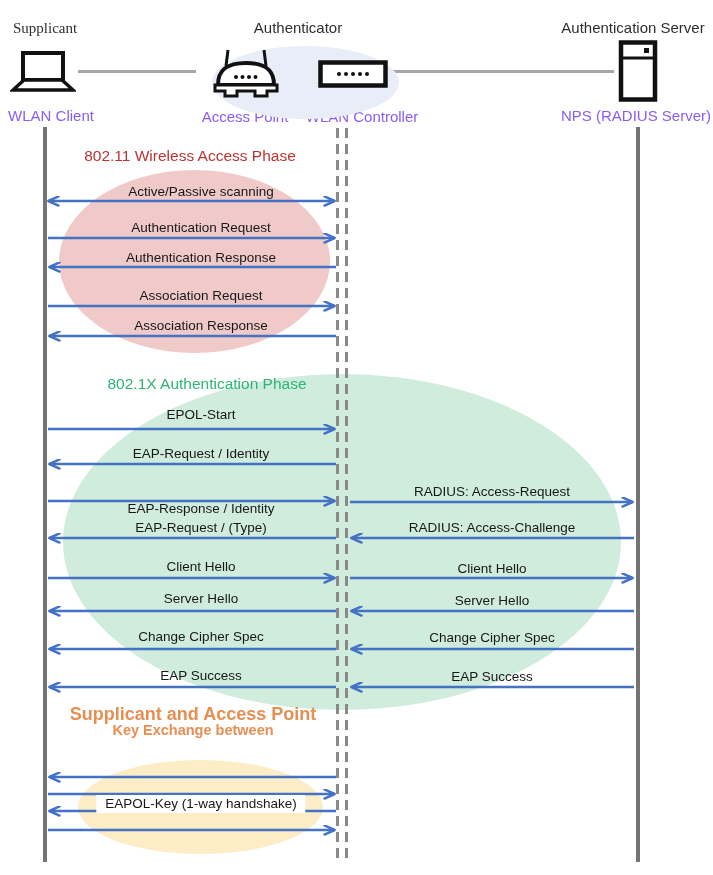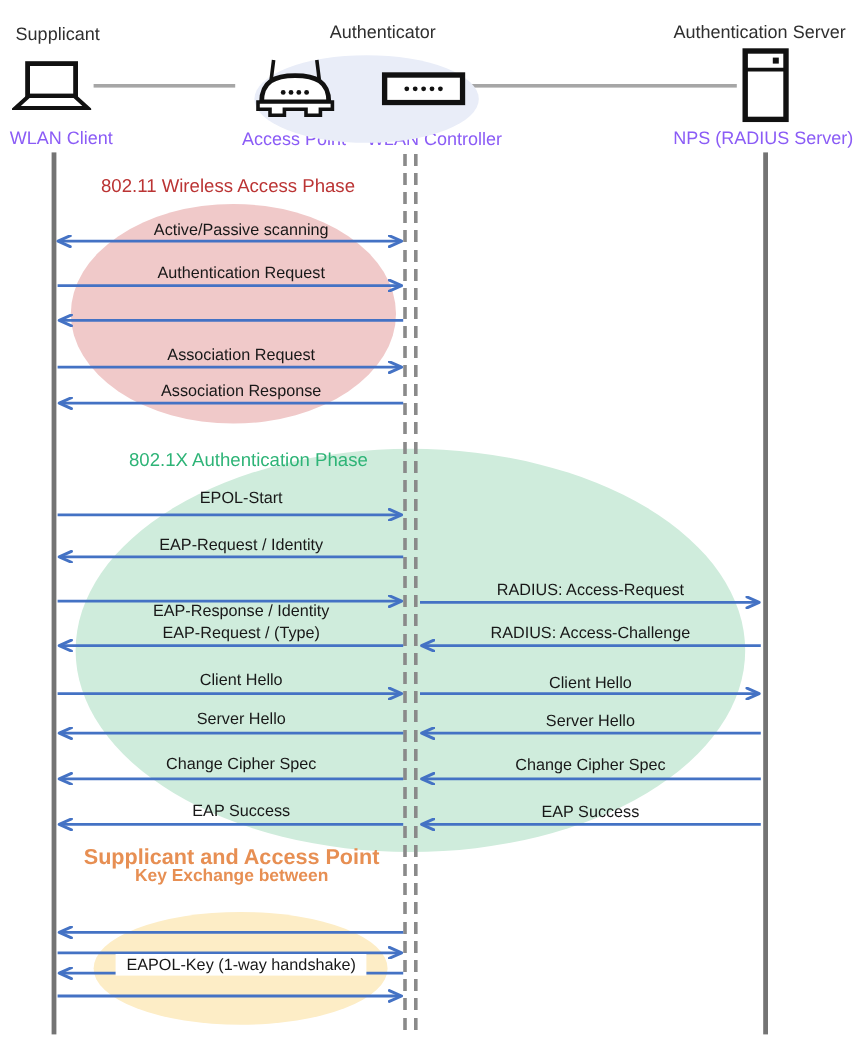--- a/index.html
+++ b/index.html
@@ -40,22 +40,22 @@
 </head>
 <body>
 
 <div id="stage">
 
   <div class="ellipse el-auth"></div>
   <div class="ellipse el-p1"></div>
   <div class="ellipse el-p2"></div>
   <div class="ellipse el-p3"></div>
 
-  <div class="role-label" style="left:13px;top:20px;">Supplicant</div>
-  <div class="role-label" style="left:319px;top:19px;transform:translateX(-50%);">Authenticator</div>
+  <div class="role-label" style="left:13px;top:20px;font-family:Liberation Serif, serif;">Supplicant</div>
+  <div class="role-label" style="left:298px;top:19px;transform:translateX(-50%);">Authenticator</div>
   <div class="role-label" style="left:633px;top:19px;transform:translateX(-50%);">Authentication Server</div>
 
   <div class="connector" style="left:78px;width:118px;"></div>
   <div class="connector" style="left:290px;width:22px;"></div>
   <div class="connector" style="left:392px;width:222px;"></div>
 
   <svg class="icon" style="left:10px;top:50px;" width="66" height="44" viewBox="0 0 66 44">
     <rect x="13" y="3" width="40" height="27" fill="#fff" stroke="#111" stroke-width="4"></rect>
     <polygon points="3,40 63,40 52,30 14,30" fill="#fff" stroke="#111" stroke-width="3.4"></polygon>
   </svg>
@@ -129,20 +129,21 @@
       <line x1="336" y1="777" x2="50" y2="777" marker-end="url(#ah)"></line>
       <line x1="48" y1="794" x2="334" y2="794" marker-end="url(#ah)"></line>
       <line x1="336" y1="811" x2="50" y2="811" marker-end="url(#ah)"></line>
       <line x1="48" y1="830" x2="334" y2="830" marker-end="url(#ah)"></line>
     </g>
   </svg>
 
   <div class="phase-title t-p1" style="left:190px;top:147px;">802.11 Wireless Access Phase</div>
   <div class="msg-label" style="left:201px;top:183px;">Active/Passive scanning</div>
   <div class="msg-label" style="left:201px;top:219px;">Authentication Request</div>
+  <div class="msg-label" style="left:201px;top:249px;">Authentication Response</div>
   <div class="msg-label" style="left:201px;top:287px;">Association Request</div>
   <div class="msg-label" style="left:201px;top:317px;text-align:center;">Association Response</div>
 
   <div class="phase-title t-p2" style="left:207px;top:375px;">802.1X Authentication Phase</div>
   <div class="msg-label" style="left:201px;top:406px;">EPOL-Start</div>
   <div class="msg-label" style="left:201px;top:445px;">EAP-Request / Identity</div>
   <div class="msg-label" style="left:201px;top:500px;">EAP-Response / Identity</div>
   <div class="msg-label" style="left:201px;top:519px;">EAP-Request / (Type)</div>
   <div class="msg-label" style="left:201px;top:558px;">Client Hello</div>
   <div class="msg-label" style="left:201px;top:590px;">Server Hello</div>

